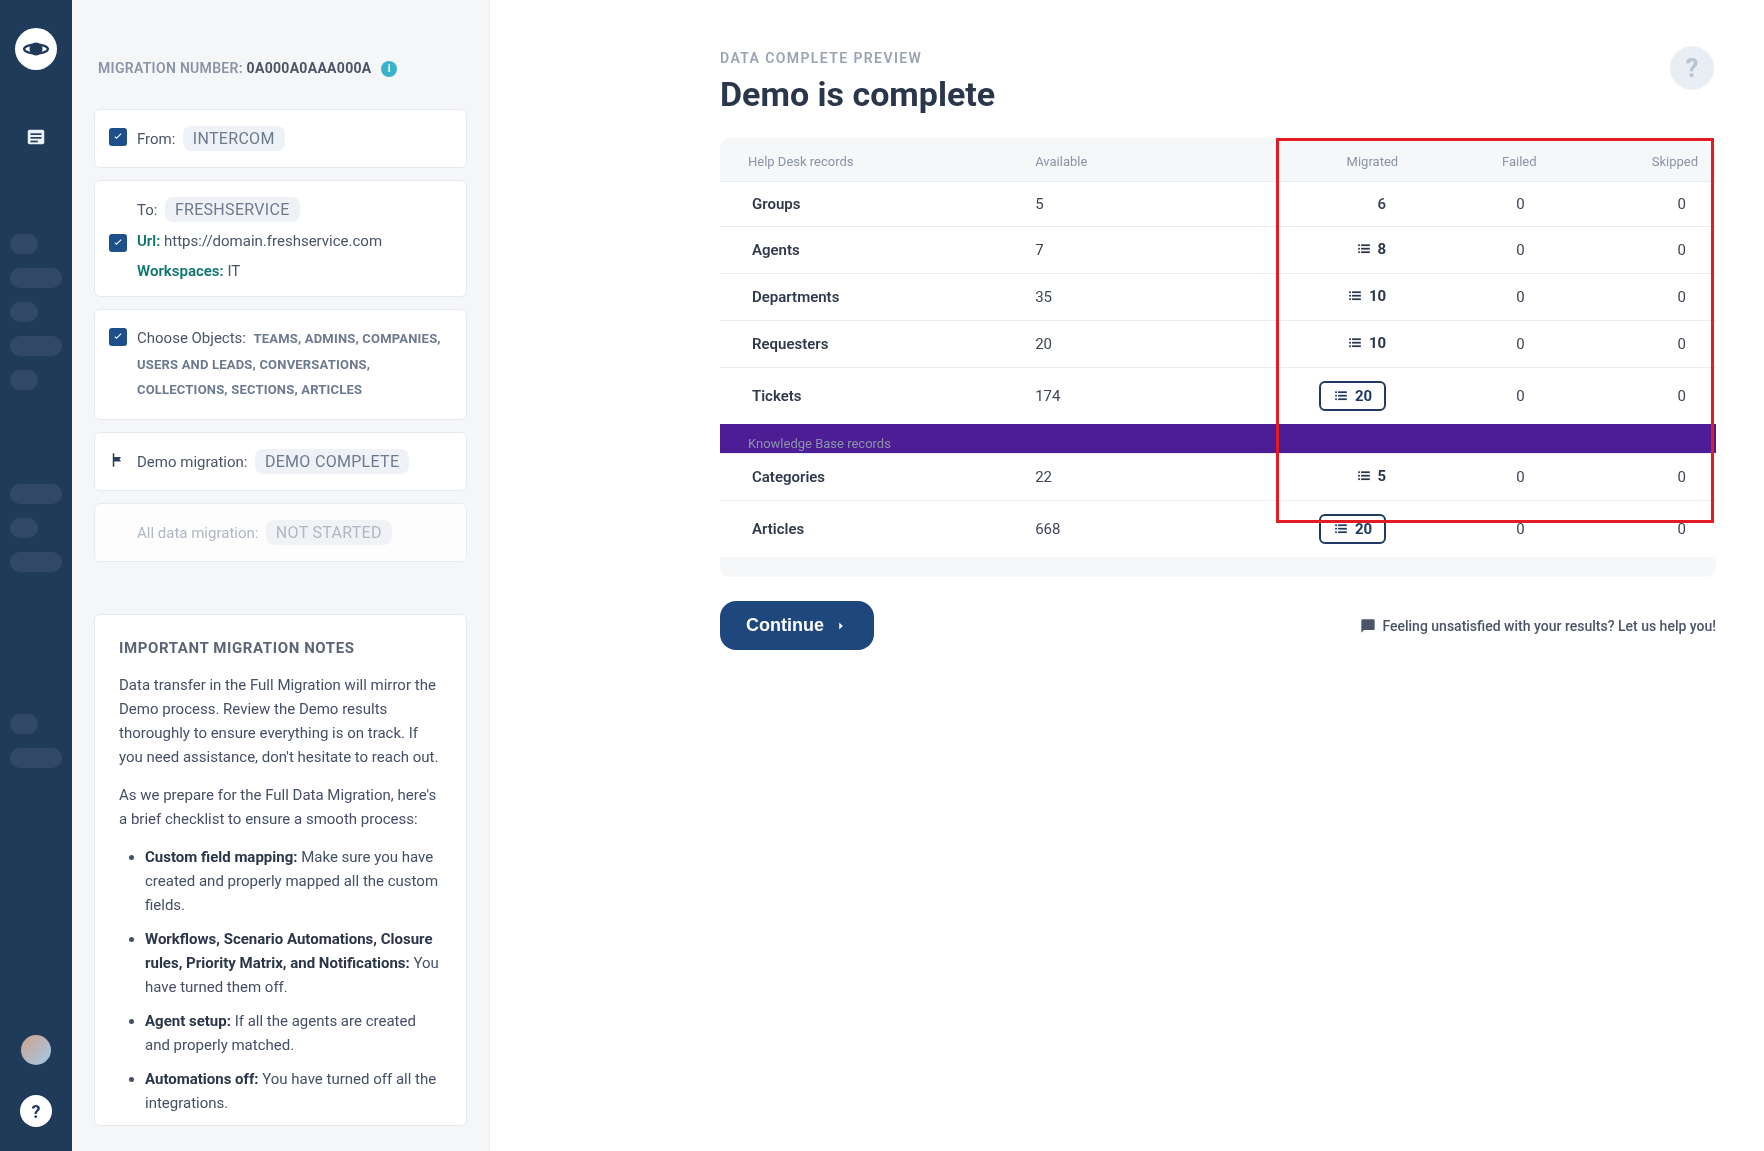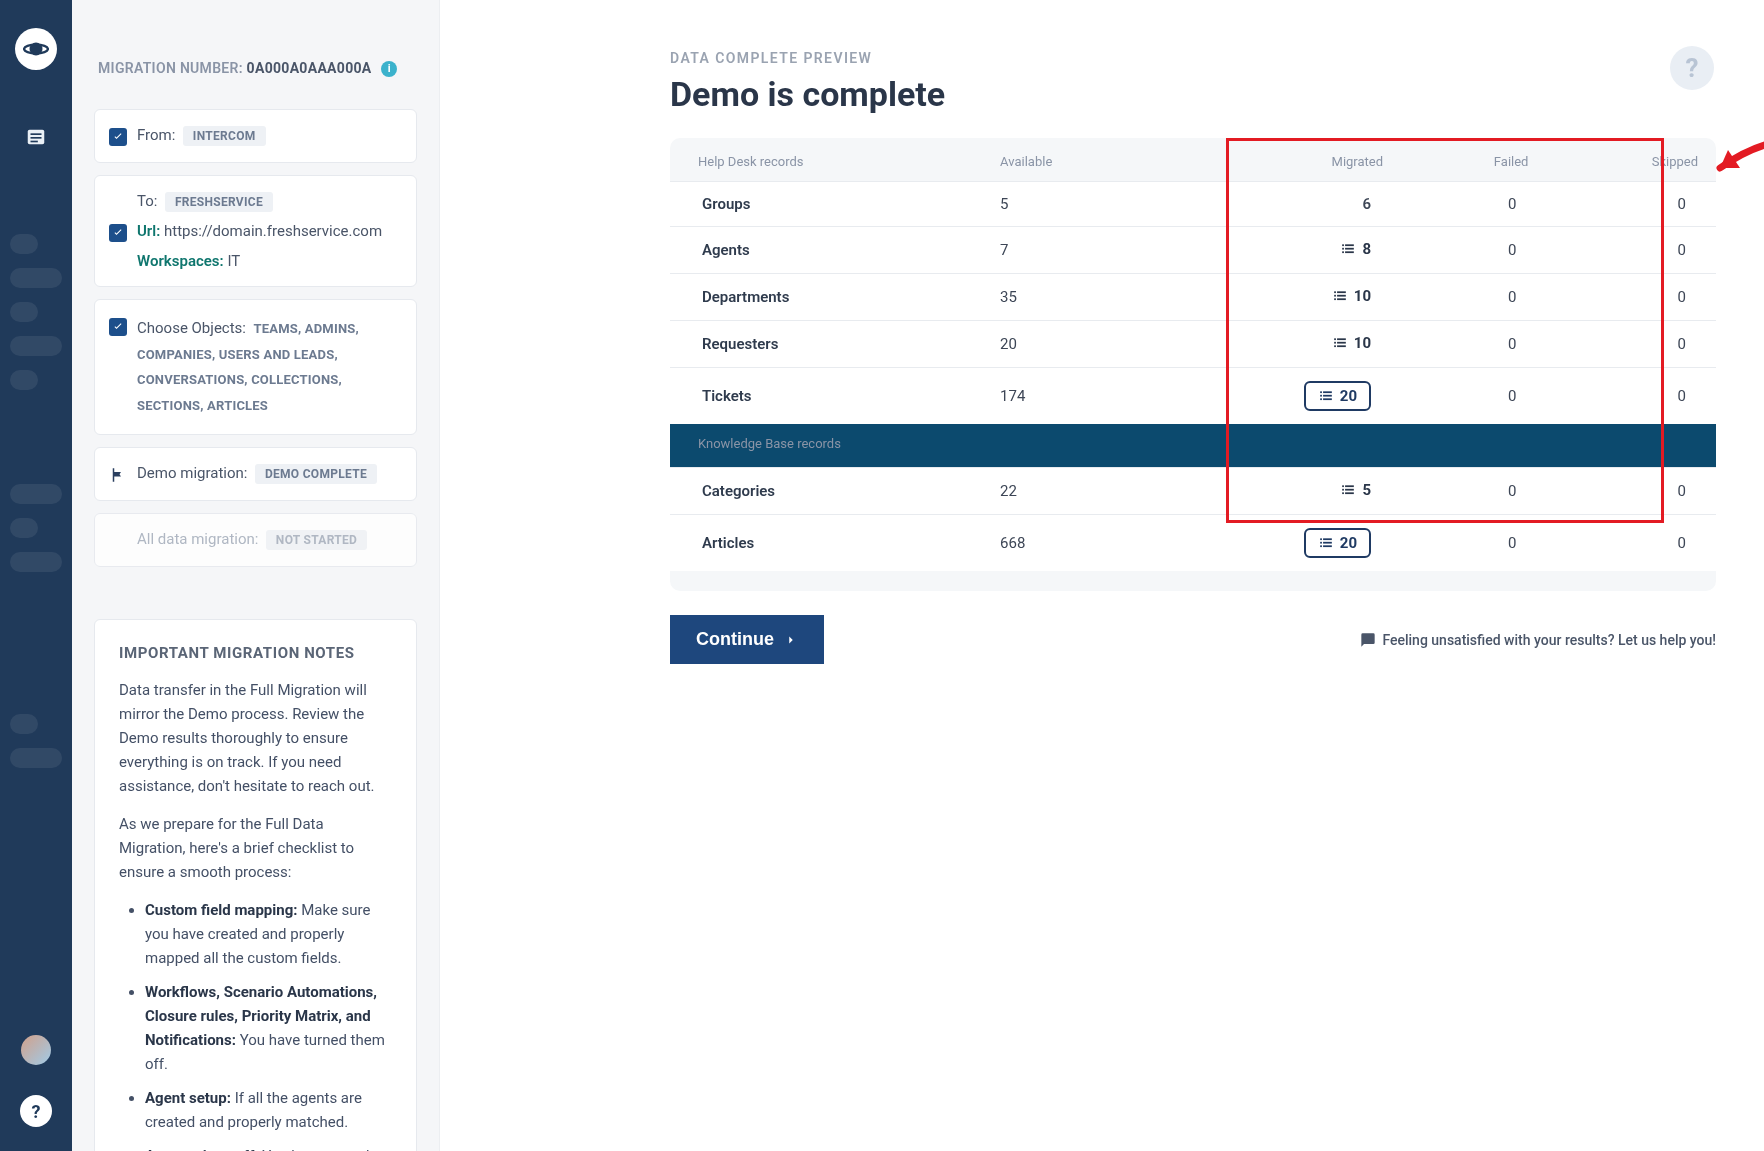--- a/index.html
+++ b/index.html
@@ -50,42 +50,42 @@
     background: linear-gradient(135deg,#d2a08a,#a0cbe8);
   }
   .rail .help-circle {
     width:32px;height:32px;border-radius:50%;background:#fff;
     display:flex;align-items:center;justify-content:center;
     color:#203a5a;font-weight:700;font-size:18px;
   }
 
   
   .sidebar {
-    width: 368px;
+    width: 418px;
     background: #f5f6f8;
     padding: 22px 22px 0 22px;
     border-right: 1px solid #eceef1;
     overflow:hidden;
   }
   .mig-number { color:#8a94a6; font-size:14px; font-weight:600; letter-spacing:.3px; margin: 38px 0 32px 4px; }
   .mig-number b { color:#4a5568; font-weight:700; }
   .info-dot { display:inline-block; width:16px;height:16px;border-radius:50%;background:#3bb2cc;color:#fff;font-size:11px;line-height:16px;text-align:center;font-weight:700;margin-left:6px;vertical-align:middle;}
   .card {
     background:#fff;border:1px solid #e6e9ee;border-radius:6px;
     padding: 16px 16px 16px 14px; margin-bottom:12px;
     position:relative;
   }
   .card .row { display:flex; align-items:flex-start; gap:10px; font-size:15px; color:#4a5568; }
   .card .row + .row { margin-top:10px; }
   .check { width:18px;height:18px;background:#1d4f8b;border-radius:3px;display:inline-flex;align-items:center;justify-content:center;flex-shrink:0;margin-top:2px;}
   .check svg{width:12px;height:12px;fill:#fff;}
   .lbl { font-weight:400;color:#4a5568; }
   .tag {
-    display:inline-block;padding:3px 10px;font-size:12px;font-weight:700;
-    background:#eef1f5;border-radius:3px;color:#6c7a90;letter-spacing:.3px;
+    display:inline-block;padding:3px 10px;font-size:16px;font-weight:400;
+    background:#eef1f5;border-radius:8px;color:#6c7a90;letter-spacing:.3px;
   }
   .plain { font-size:15px;color:#4a5568; }
   .plain b { font-weight:600;color:#0f766e; }
   .uppercase-list { font-size:13px; font-weight:700; color:#6c7a90; letter-spacing:.2px; line-height:1.8; }
   .flag-icon { width:18px;height:18px;fill:#2a3f5f;flex-shrink:0;margin-top:2px;}
   .muted-card { opacity:.85; }
   .muted-card .lbl, .muted-card .tag { color:#a4adba; }
   .muted-card .tag { background:#f0f2f5; }
 
   .notes-card { margin-top:52px; padding:24px 24px 0 24px; }
@@ -111,21 +111,21 @@
   table.records { width:100%; border-collapse:collapse; }
   table.records th {
     text-align:left;font-weight:400;color:#8a94a6;font-size:13px;
     padding:16px 18px 12px;
   }
   table.records th.ra { text-align:right; }
   table.records tbody td {
     padding:13px 18px; border-top:1px solid #e8ebef; background:#fff;
     font-size:15px;color:#3d4656;
   }
-  table.records tbody tr.section td { background:#0c4a6e;border-top:none;font-size:13px;color:#8a94a6;padding:12px 28px 16px;}
+  table.records tbody tr.section td { background:#4c1d95;border-top:none;font-size:13px;color:#8a94a6;padding:12px 28px 2px;}
   table.records td.name { font-weight:600; color:#2f3b4d; padding-left:32px;}
   table.records td.num { text-align:left; }
   table.records td.ra { text-align:right; padding-right:30px;}
   .list-ico { display:inline-flex;align-items:center;gap:6px;font-weight:700;color:#2a3649; }
   .list-ico svg { width:16px;height:14px;fill:#2a3649; }
   .pill-btn {
     display:inline-flex;align-items:center;gap:6px;
     border:2px solid #1f3a63;border-radius:6px;padding:4px 12px;
     font-weight:700;color:#1f3a63;cursor:pointer;
   }
@@ -139,21 +139,21 @@
     position:absolute; top:-10px; left:1010px; width:140px; height:60px;
     pointer-events:none;
   }
   .arrow svg { width:100%;height:100%; }
 
   .rollback { text-align:center; padding-top:14px; color:#556172; font-weight:600; font-size:15px; cursor:pointer;}
   .rollback svg { width:16px;height:16px;fill:#556172;vertical-align:-3px;margin-right:6px;}
 
   .footer-row { display:flex;justify-content:space-between;align-items:center;margin-top:24px; }
   .continue-btn {
-    background:#1e477d;color:#fff;border:none;border-radius:0;
+    background:#1e477d;color:#fff;border:none;border-radius:16px;
     padding:14px 26px;font-size:18px;font-weight:600;cursor:pointer;
     display:inline-flex;align-items:center;gap:10px;
   }
   .continue-btn svg{width:14px;height:14px;fill:#fff;}
   .feedback { color:#4a5568;font-size:14px;font-weight:500; cursor:pointer;}
   .feedback svg{width:16px;height:16px;fill:#4a5568;vertical-align:-3px;margin-right:6px;}
 
 </style>
 </head>
 <body>

